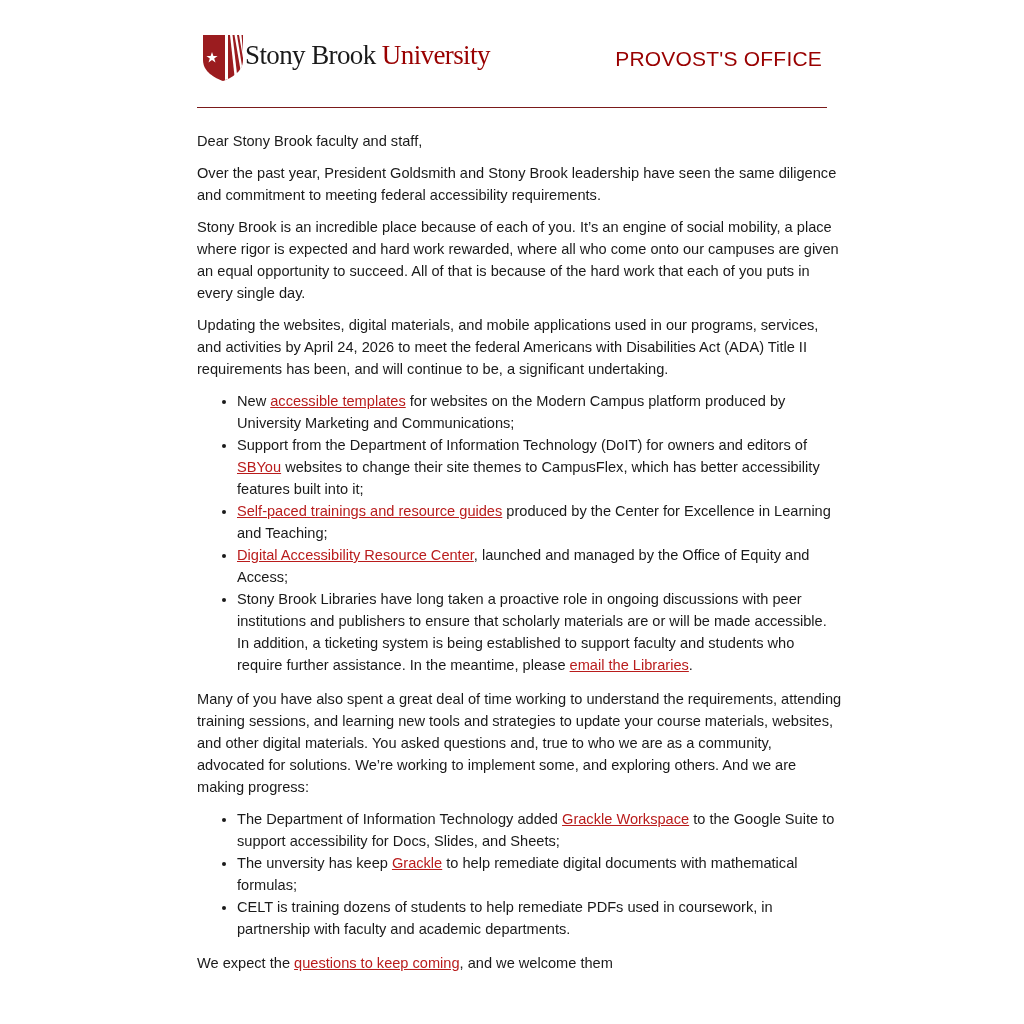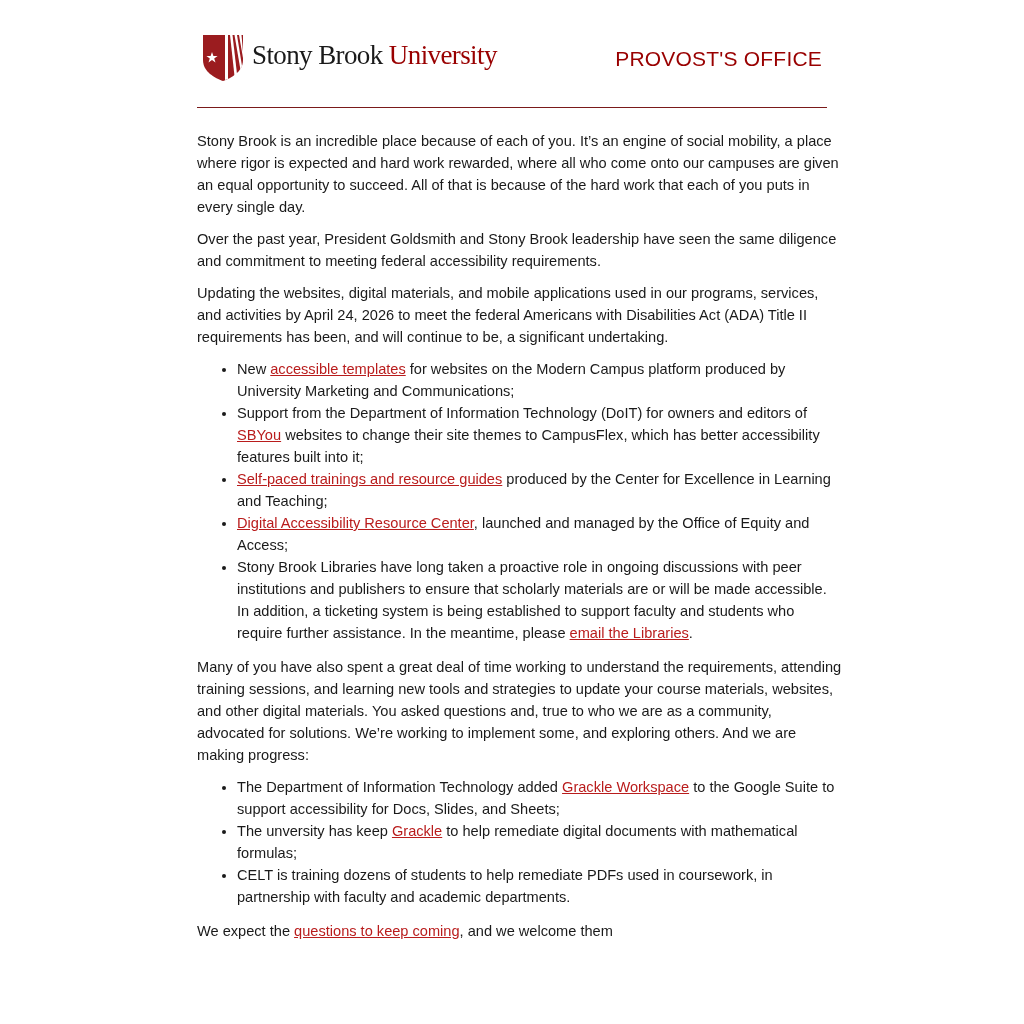--- a/index.html
+++ b/index.html
@@ -3,21 +3,21 @@
 <meta charset="utf-8">
 <style>
   html, body { margin: 0; padding: 0; background: #ffffff; }
   body {
     width: 1024px; height: 1024px; overflow: hidden; position: relative;
     font-family: "Liberation Sans", sans-serif; color: #1a1a1a;
   }
   .header { position: absolute; left: 197px; top: 28px; width: 630px; height: 80px; }
   .logo { position: absolute; left: 4px; top: 4px; display: flex; align-items: center; }
   .shield { width: 44px; height: 50px; display: block; }
-  .wordmark { margin-left: 7px; font-family: "Liberation Serif", serif; font-size: 27px; letter-spacing: -0.6px; line-height: 1; margin-top: -4px; }
+  .wordmark { font-family: "Liberation Serif", serif; font-size: 27px; letter-spacing: -0.6px; line-height: 1; margin-top: -4px; }
   .wordmark .black { color: #1a1a1a; }
   .wordmark .red { color: #990000; }
   .office { position: absolute; right: 5px; top: 19px; font-size: 21px; color: #990000; letter-spacing: 0.2px; }
   .rule { position: absolute; left: 0; top: 79px; width: 630px; height: 1px; background: #7a1a1a; }
 
   .content { position: absolute; left: 197px; top: 130px; width: 645px; font-size: 14.6px; line-height: 22px; }
   .content p { margin: 0 0 10px 0; }
   .content ul { margin: 0 0 12px 0; padding-left: 40px; }
   .content li { margin: 0; }
   a.lnk { color: #b91c1c; text-decoration: underline; }
@@ -38,22 +38,23 @@
     <div class="wordmark">
       <span class="black">Stony Brook</span>
       <span class="red">University</span>
     </div>
   </div>
   <div class="office">PROVOST'S OFFICE</div>
   <div class="rule"></div>
 </div>
 
 <div class="content">
+  <p>Dear Stony Brook faculty and staff,</p>
+  <p>Over the past year, President Goldsmith and Stony Brook leadership have seen the same diligence and commitment to meeting federal accessibility requirements.</p>
   <p>Stony Brook is an incredible place because of each of you. It’s an engine of social mobility, a place where rigor is expected and hard work rewarded, where all who come onto our campuses are given an equal opportunity to succeed. All of that is because of the hard work that each of you puts in every single day.</p>
-  <p>Over the past year, President Goldsmith and Stony Brook leadership have seen the same diligence and commitment to meeting federal accessibility requirements.</p>
   <p>Updating the websites, digital materials, and mobile applications used in our programs, services, and activities by April 24, 2026 to meet the federal Americans with Disabilities Act (ADA) Title II requirements has been, and will continue to be, a significant undertaking.</p>
 
   <ul>
     <li><span>New </span><a class="lnk">accessible templates</a><span> for websites on the Modern Campus platform produced by University Marketing and Communications;</span></li>
     <li><span>Support from the Department of Information Technology (DoIT) for owners and editors of </span><a class="lnk">SBYou</a><span> websites to change their site themes to CampusFlex, which has better accessibility features built into it;</span></li>
     <li><span></span><a class="lnk">Self-paced trainings and resource guides</a><span> produced by the Center for Excellence in Learning and Teaching;</span></li>
     <li><span></span><a class="lnk">Digital Accessibility Resource Center</a><span>, launched and managed by the Office of Equity and Access;</span></li>
     <li><span>Stony Brook Libraries have long taken a proactive role in ongoing discussions with peer institutions and publishers to ensure that scholarly materials are or will be made accessible. In addition, a ticketing system is being established to support faculty and students who require further assistance. In the meantime, please </span><a class="lnk">email the Libraries</a><span>.</span></li>
   </ul>
 

